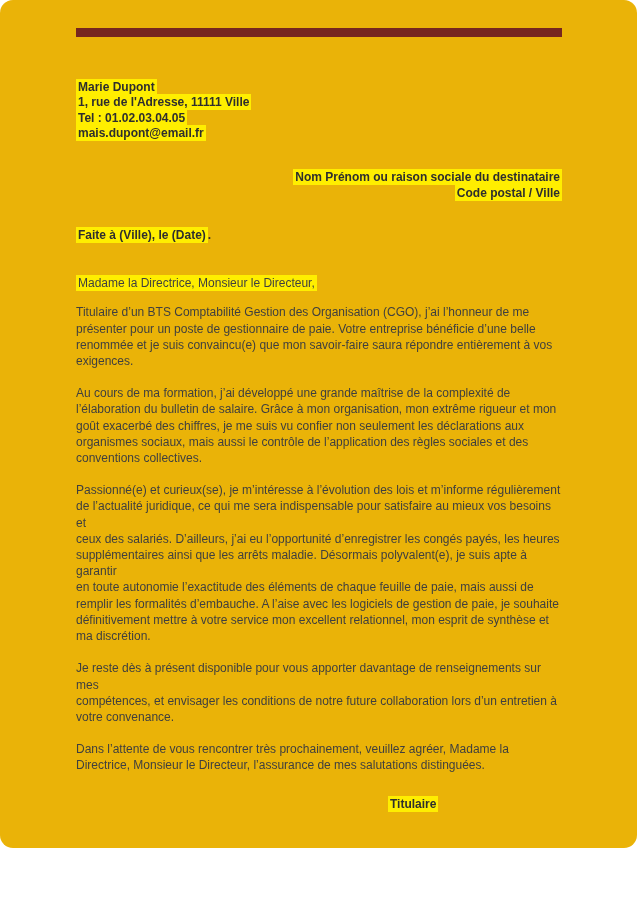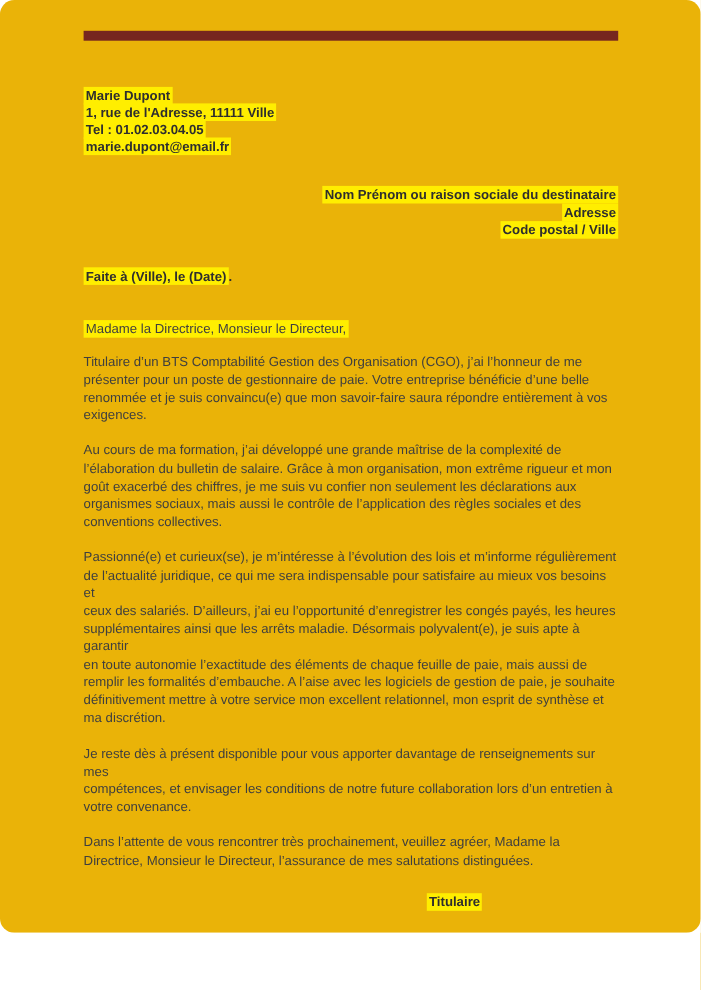--- a/index.html
+++ b/index.html
@@ -77,26 +77,25 @@
 <div class="page">
 
   <div class="rule top"></div>
 
   <div class="content">
 
     <div class="sender">
       <div><span class="hl">Marie Dupont</span></div>
       <div><span class="hl">1, rue de l'Adresse, 11111 Ville</span></div>
       <div><span class="hl">Tel : 01.02.03.04.05</span></div>
-      <div><span class="hl">marie.dupont@email.fr</span></div>
+      <div><span class="hl">mais.dupont@email.fr</span></div>
     </div>
 
     <div class="recipient">
       <div><span class="hl">Nom Prénom ou raison sociale du destinataire</span></div>
-      <div><span class="hl">Adresse</span></div>
       <div><span class="hl">Code postal / Ville</span></div>
     </div>
 
     <div class="dateline">
       <span class="hl">Faite à (Ville), le (Date)</span><span>.</span>
     </div>
 
 
     <div class="salutation">
       <span class="hl">Madame la Directrice, Monsieur le Directeur,</span>

